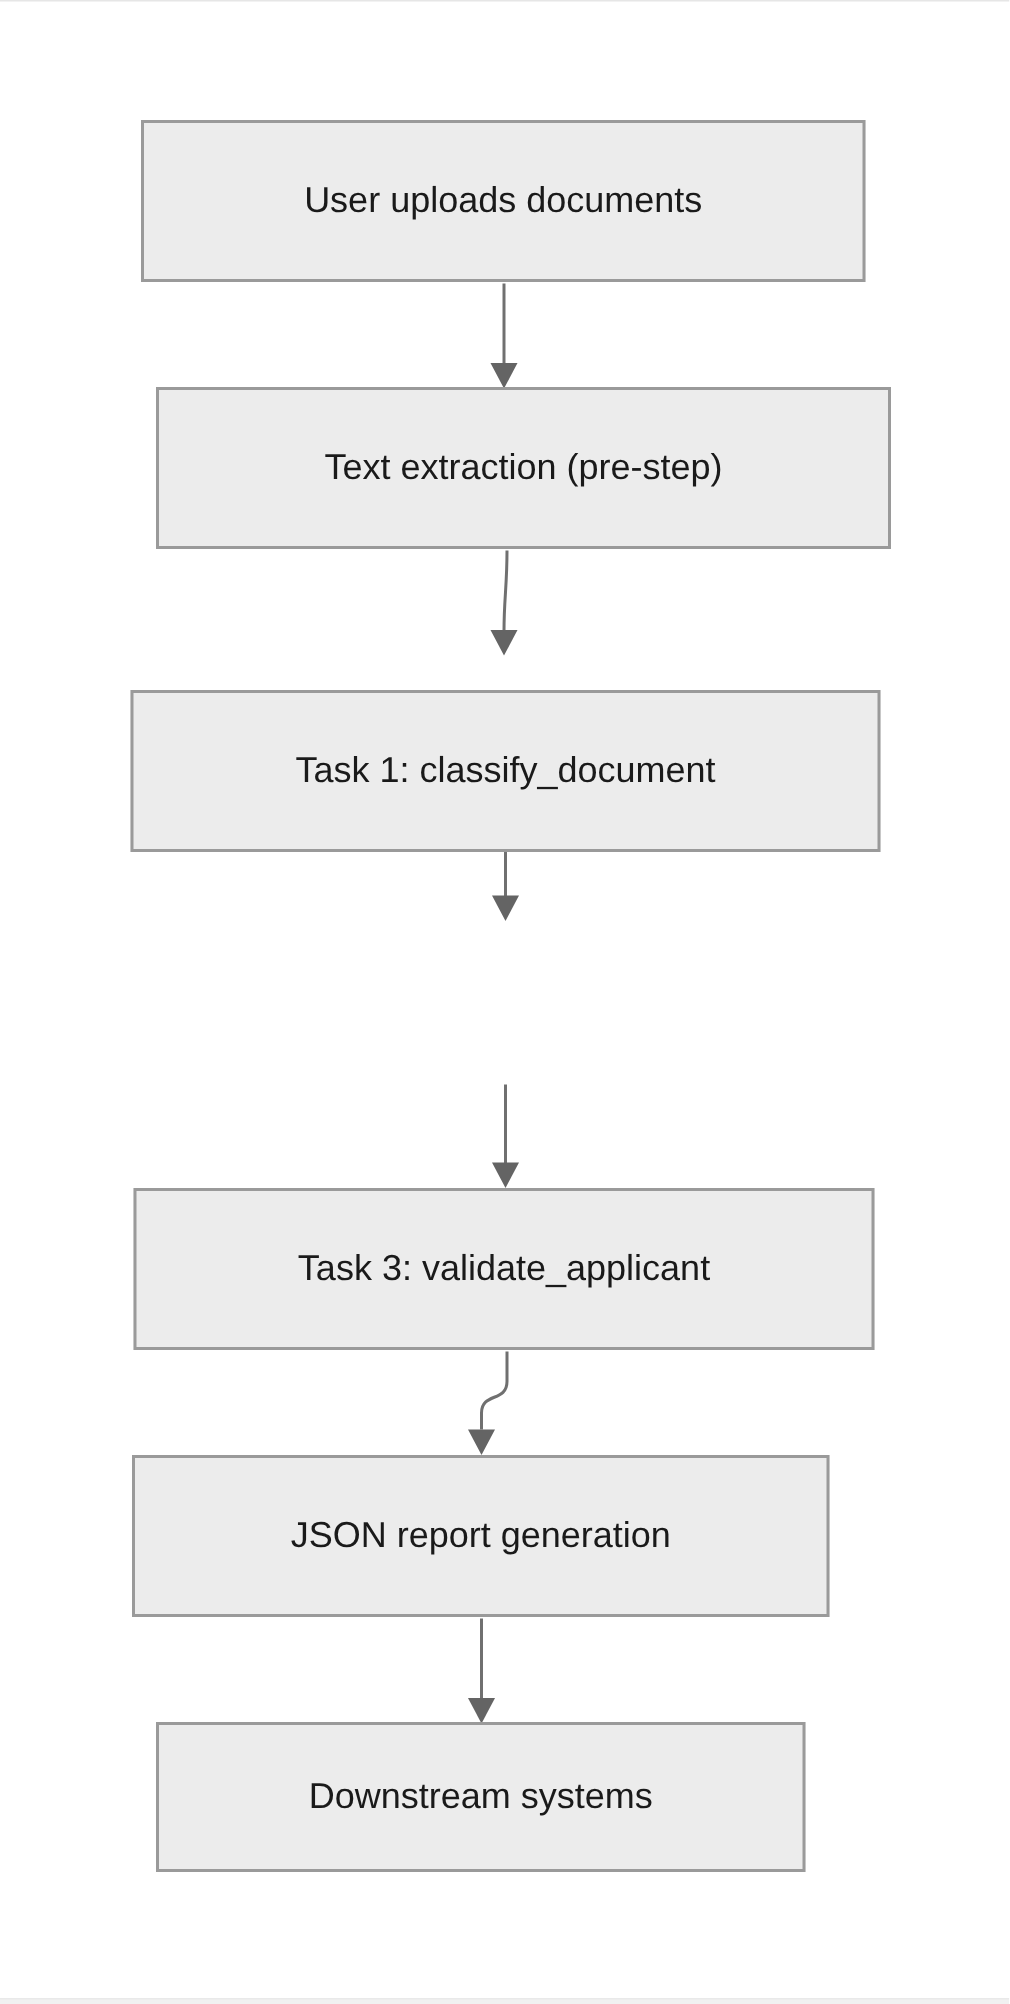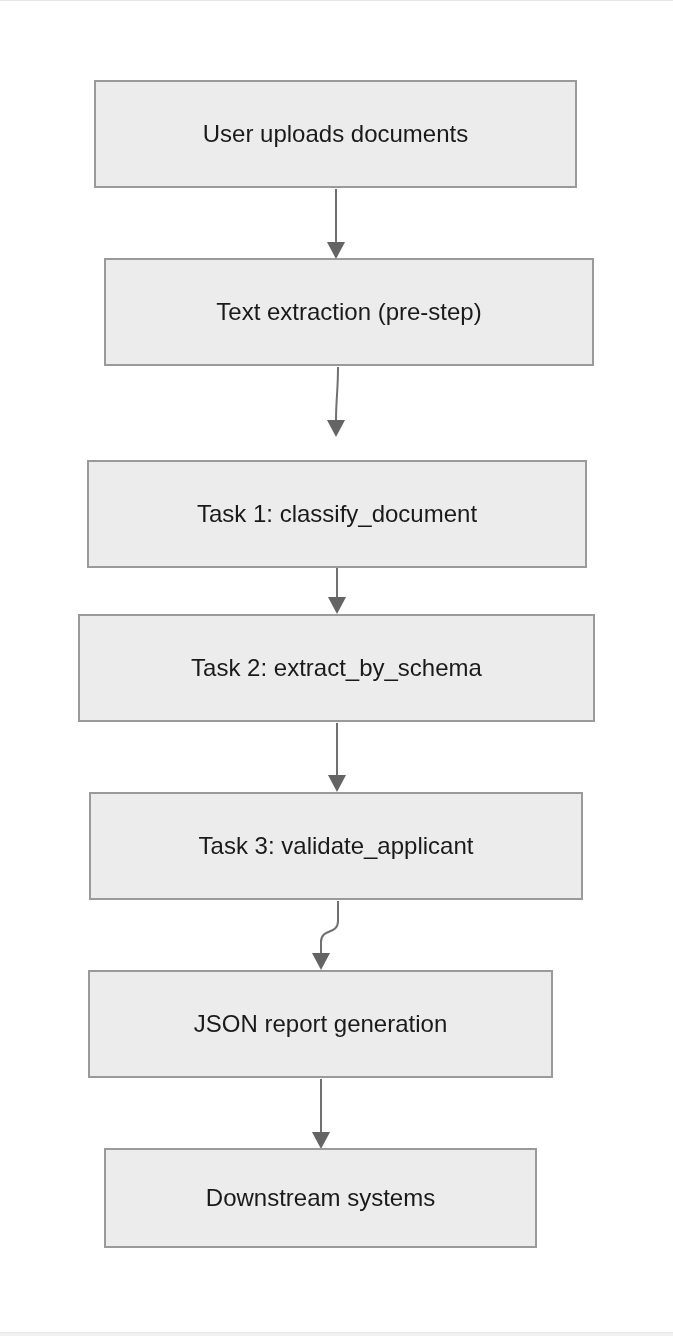--- a/index.html
+++ b/index.html
@@ -96,23 +96,20 @@
   </div>
 
   <div class="node" style="left:104px; top:257px; width:490px; height:108px;">
     <span class="node-label">Text extraction (pre-step)</span>
   </div>
 
   <div class="node" style="left:87px; top:435px; width:500px; height:108px;margin-top:24px;">
     <span class="node-label">Task 1: classify_document</span>
   </div>
 
-  <div class="node" style="left:78px; top:613px; width:517px; height:108px;">
-    <span class="node-label">Task 2: extract_by_schema</span>
-  </div>
 
   <div class="node" style="left:89px; top:791px; width:494px; height:108px;align-items:center;">
     <span class="node-label">Task 3: validate_applicant</span>
   </div>
 
   <div class="node" style="left:88px; top:969px; width:465px; height:108px;">
     <span class="node-label">JSON report generation</span>
   </div>
 
   <div class="node" style="left:104px; top:1147px; width:433px; height:100px;">

